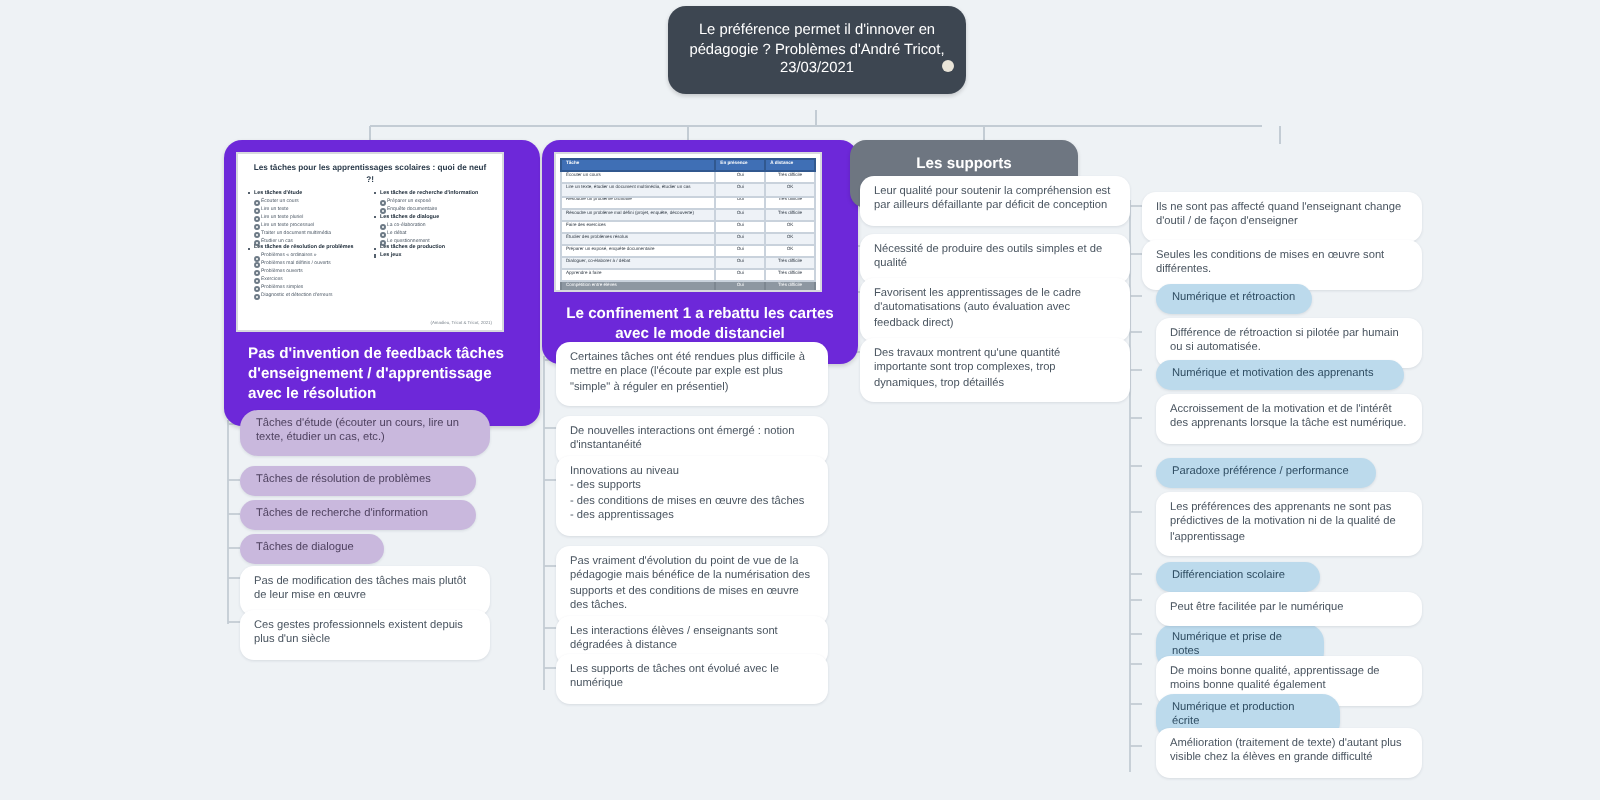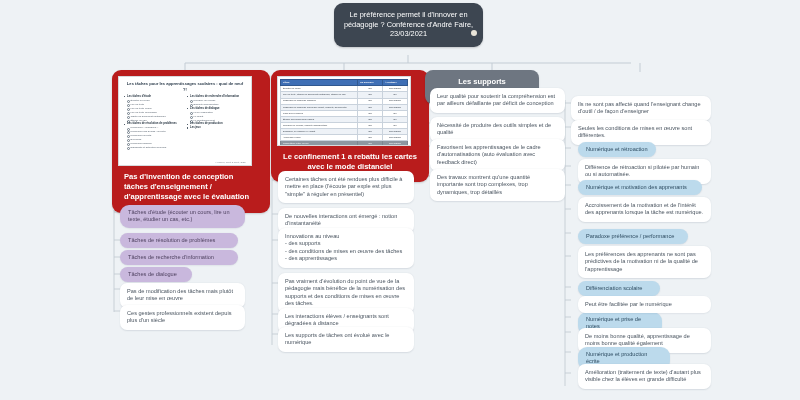--- a/index.html
+++ b/index.html
@@ -44,21 +44,21 @@
     font-size:7.6px;
     font-weight:bold;
     line-height:10px;
     padding:7px 11px;
     box-sizing:border-box;
     text-align:center;
     box-shadow:0 1px 2px rgba(0,0,0,.14);
   }
   
   .slidehead{
-    background:#b91c1c;
+    background:#6d28d9;
     border-radius:9px;
     padding:6px;
     box-shadow:0 1px 2px rgba(0,0,0,.16);
   }
   .slidehead .caption{
     color:#ffffff;font-weight:bold;font-size:7.6px;line-height:10.2px;
     padding:6px 6px 4px 6px;text-align:left;
   }
   .slidehead .caption.ctr{text-align:center;}
 
@@ -193,21 +193,21 @@
       <path d="M565,317 L571,317"></path>
         <path d="M565,332 L571,332"></path>
       <path d="M565,352 L571,352"></path>
         <path d="M565,373 L571,373"></path>
     </g>
   </svg>
 
   <div class="root">
     <span class="ln">Le préférence permet il</span>
     <span class="ln">d'innover en pédagogie ?</span>
-    <span class="ln">Conférence d'André Faire,</span>
+    <span class="ln">Problèmes d'André Tricot,</span>
     <span class="ln">23/03/2021</span>
     <span class="bullet-dot"></span>
   </div>
 
   <div class="slidehead" style="position:absolute;left:112px;top:70px;width:146px;">
     <div class="slide" style="width:134px;height:90px;">
       <div class="stitle">
         <span class="ln">Les tâches pour les apprentissages</span>
         <span class="ln">scolaires : quoi de neuf ?!</span>
       </div>
@@ -240,24 +240,24 @@
             <li class="l2">Le débat</li>
             <li class="l2">Le questionnement</li>
             <li class="l1">Les tâches de production</li>
             <li class="l1">Les jeux</li>
           </ul>
         </div>
       </div>
       <div class="credit">(Amadieu, Tricot &amp; Tricot, 2021)</div>
     </div>
     <div class="caption">
-      <span class="ln">Pas d'invention de conception</span>
+      <span class="ln">Pas d'invention de feedback</span>
       <span class="ln">tâches d'enseignement /</span>
       <span class="ln">d'apprentissage avec le</span>
-      <span class="ln">évaluation</span>
+      <span class="ln">résolution</span>
     </div>
   </div>
 
   <div class="chip purple" style="left:120px;top:205px;width:125px;">Tâches d'étude (écouter un cours, lire un texte, étudier un cas, etc.)</div>
   <div class="chip purple" style="left:120px;top:233px;width:118px;">Tâches de résolution de problèmes</div>
   <div class="chip purple" style="left:120px;top:250px;width:118px;">Tâches de recherche d'information</div>
   <div class="chip purple" style="left:120px;top:267px;width:72px;">Tâches de dialogue</div>
   <div class="card" style="left:120px;top:283px;width:125px;">Pas de modification des tâches mais plutôt de leur mise en œuvre</div>
   <div class="card" style="left:120px;top:305px;width:125px;">Ces gestes professionnels existent depuis plus d'un siècle</div>
 

